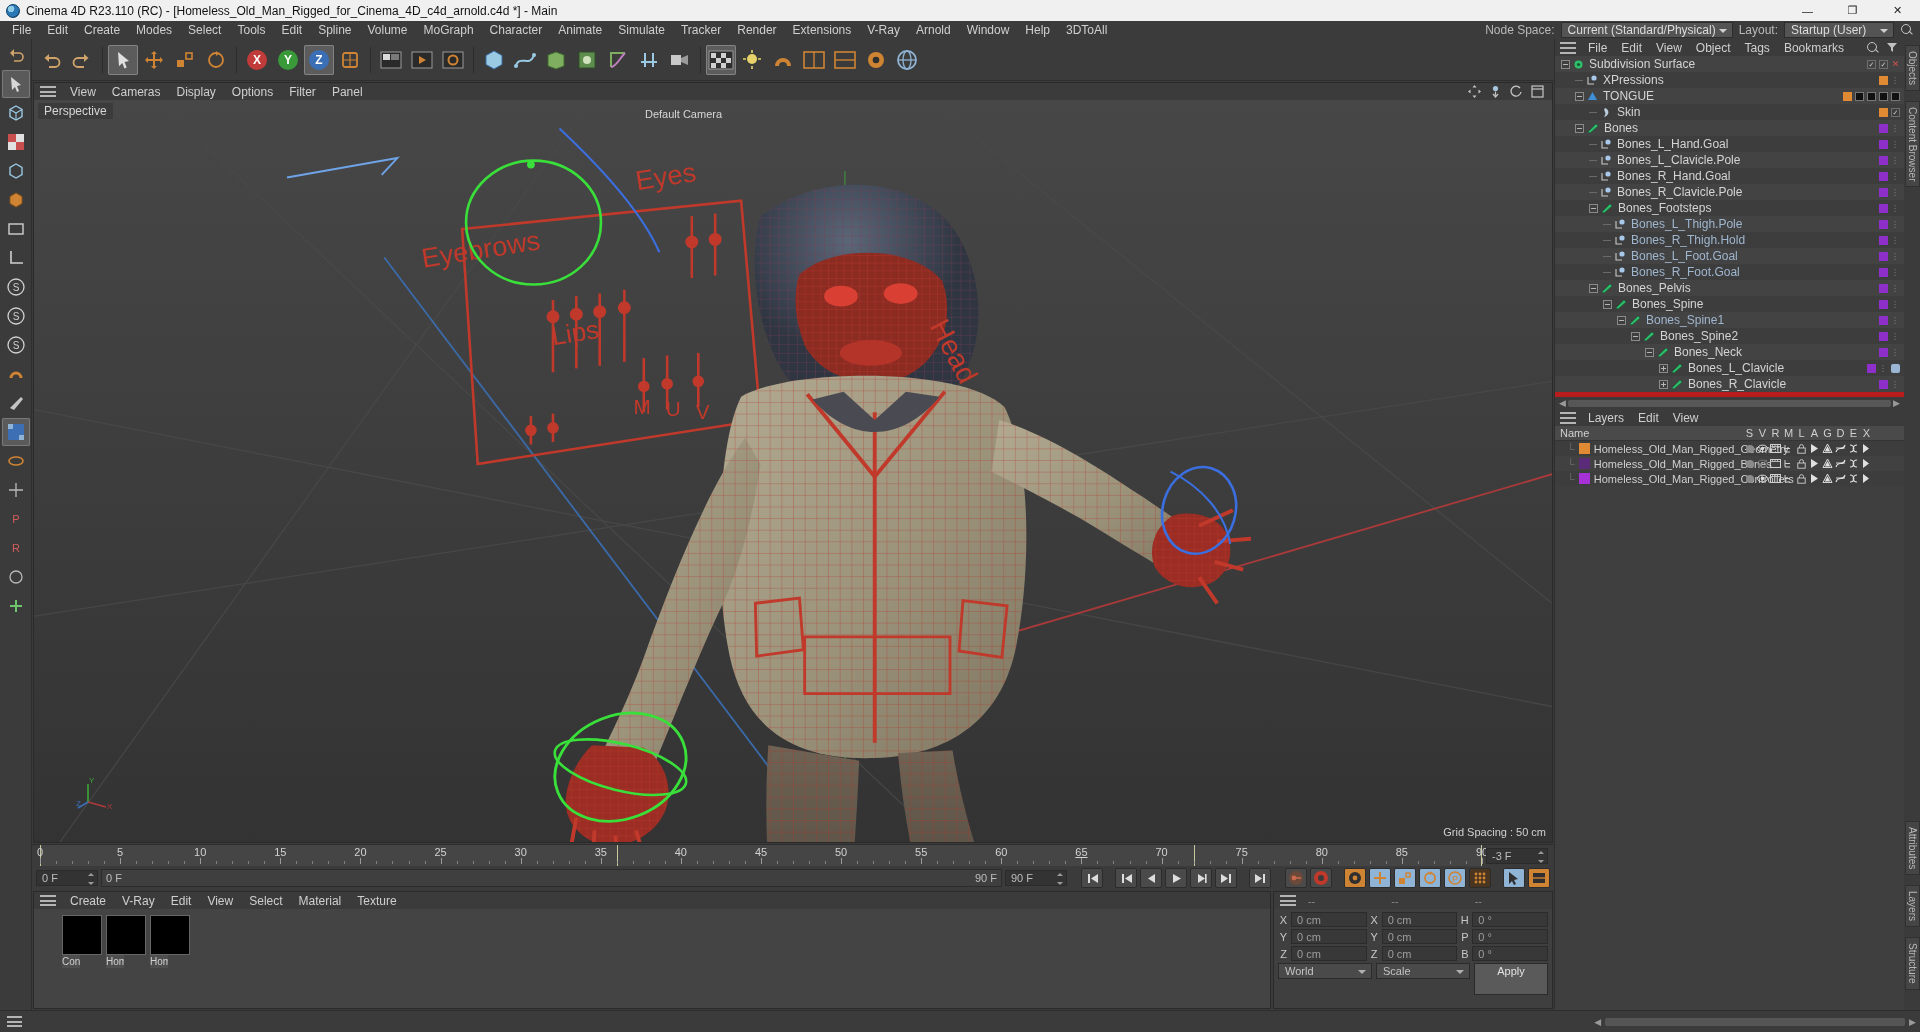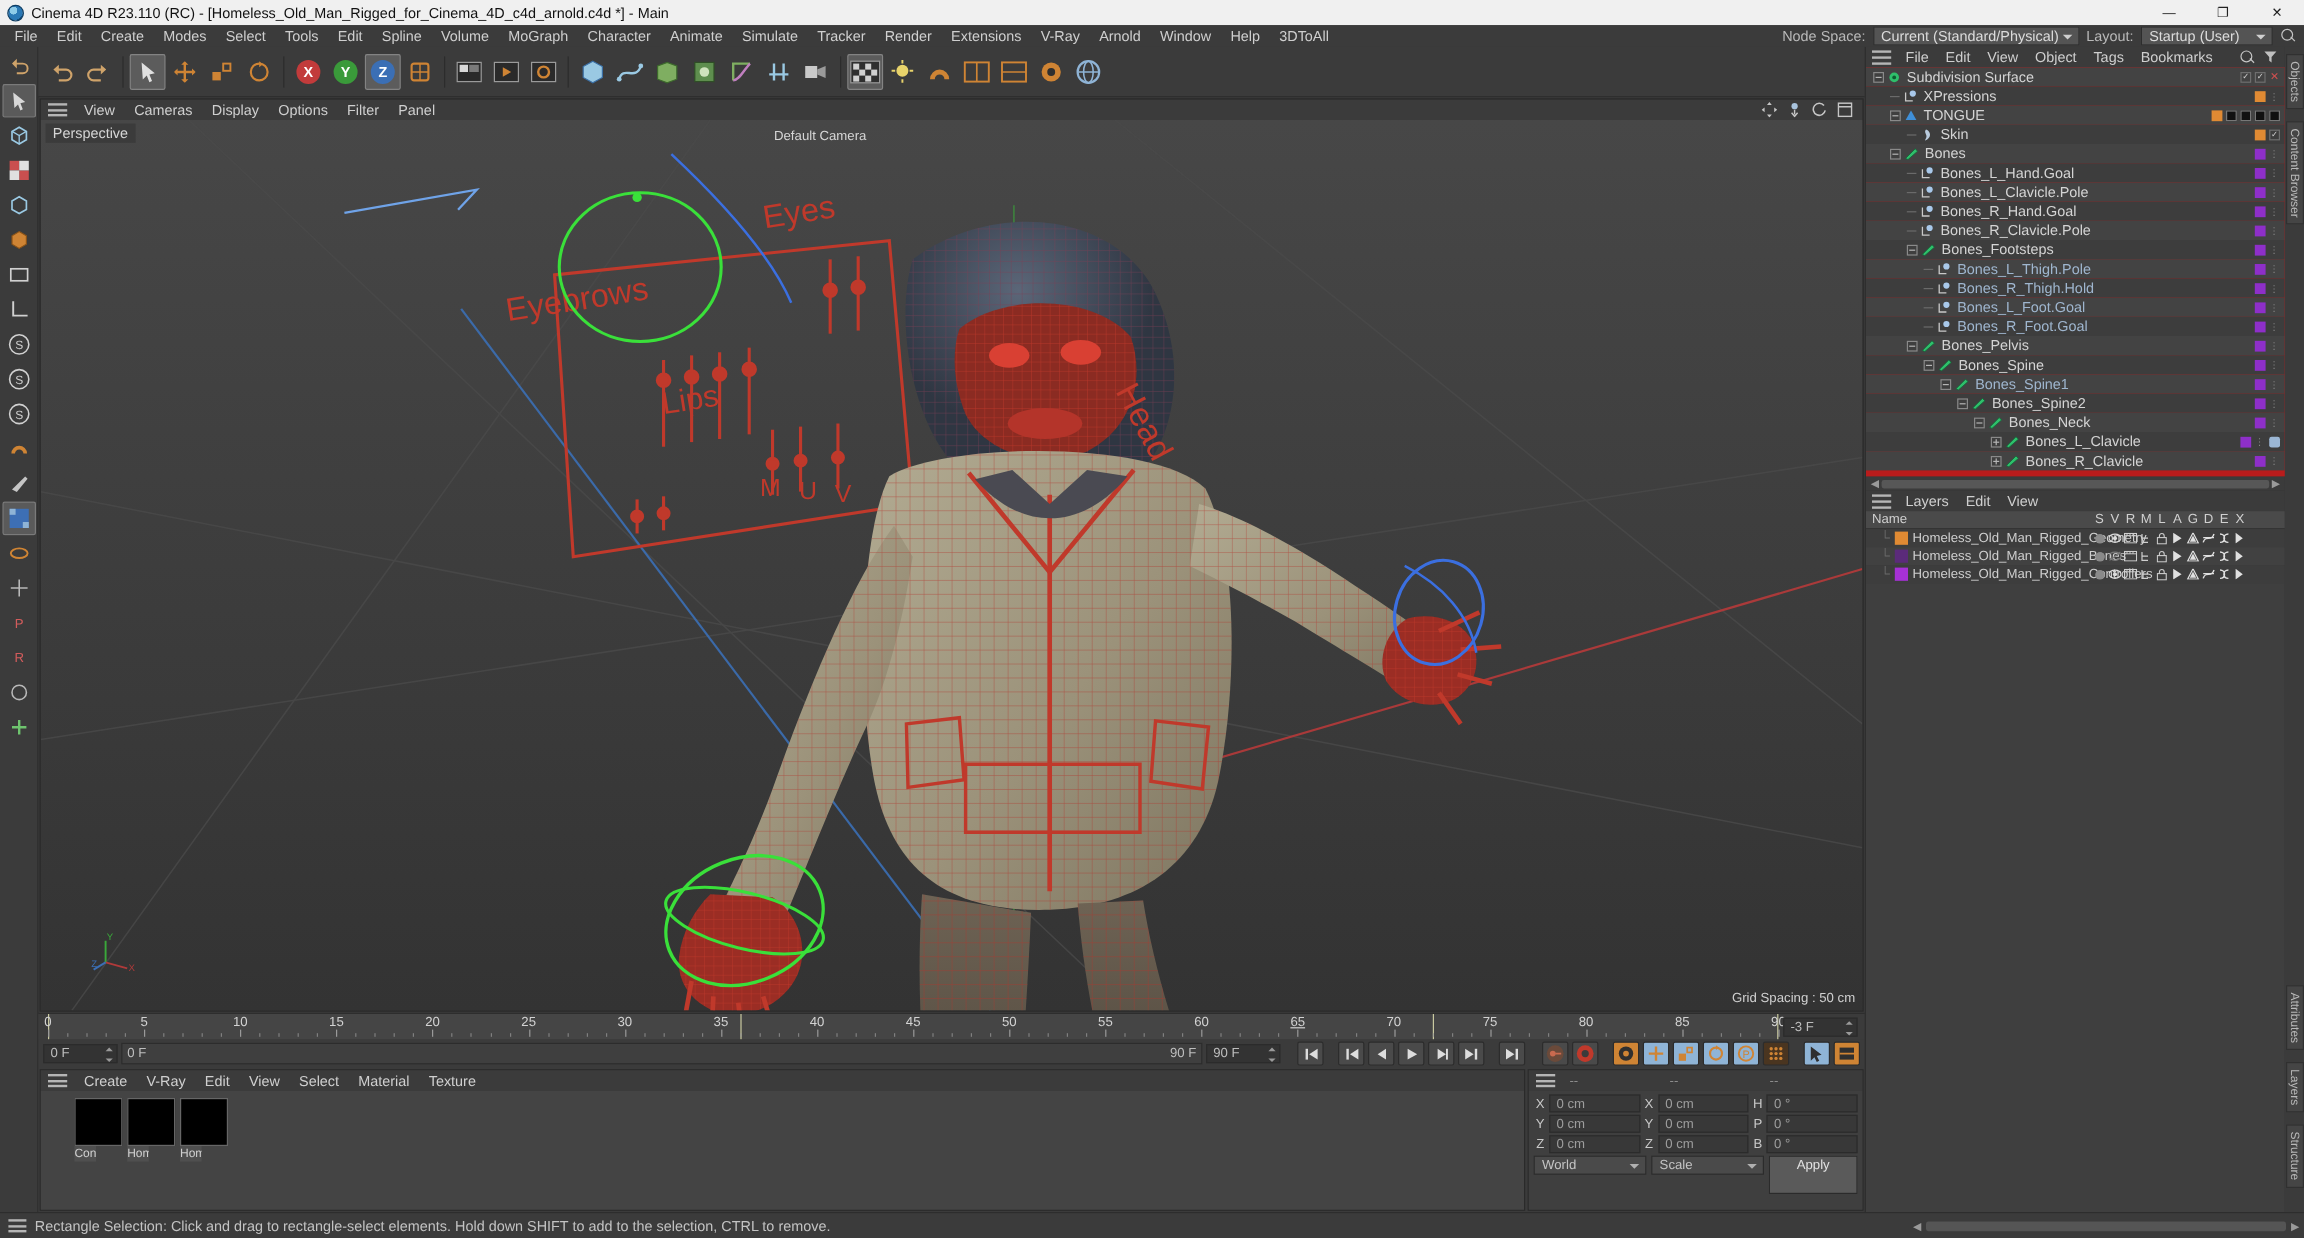--- a/index.html
+++ b/index.html
@@ -1664,20 +1664,19 @@
       <div style="height:10px"></div>
     </div>
   </div>
 
   <div class="statusbar">
     <div class="burger">
         <i></i>
         <i></i>
         <i></i>
       </div>
-    <div>Rectangle Selection: Click and drag to rectangle-select elements. Hold down SHIFT to add to the selection, CTRL to remove.</div>
     <div class="sb-right">
       <span style="color:#9a9a9a;font-size:9px">◀</span>
       <div class="hbar"></div>
       <span style="color:#9a9a9a;font-size:9px">▶</span>
     </div>
   </div>
 </div>
 
 </body></html>

